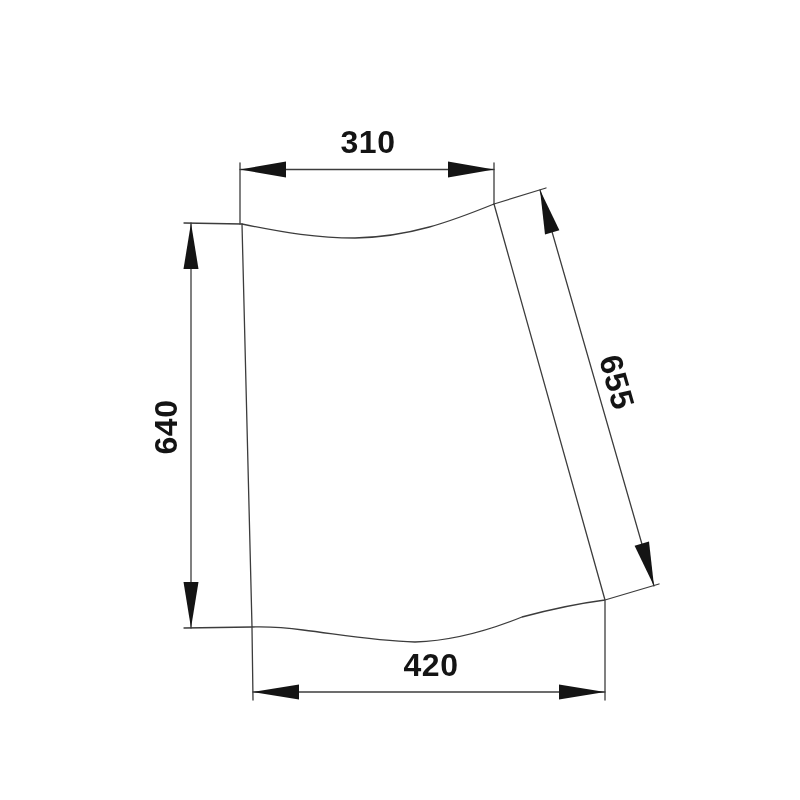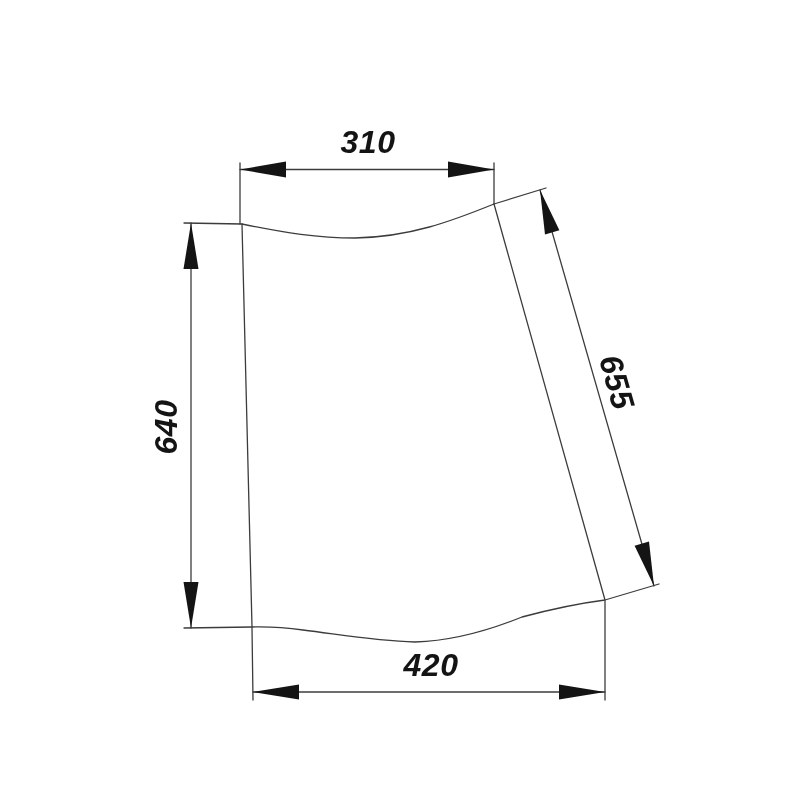--- a/index.html
+++ b/index.html
@@ -3,21 +3,20 @@
 <meta charset="utf-8">
 <style>
   html, body { margin: 0; padding: 0; background: #ffffff; }
   .canvas {
     position: relative;
     width: 800px;
     height: 800px;
     background: var(--bg, #ffffff);
     overflow: hidden;
     font-family: "Liberation Sans", sans-serif;
-    font-style: italic;
   }
   svg { position: absolute; inset: 0; display: block; }
   .thin {
     stroke: var(--line, #3c3c3c);
     stroke-width: 1.3;
     fill: none;
     stroke-linecap: round;
     stroke-linejoin: round;
   }
   .arrowhead { fill: var(--ink, #141414); stroke: none; }

